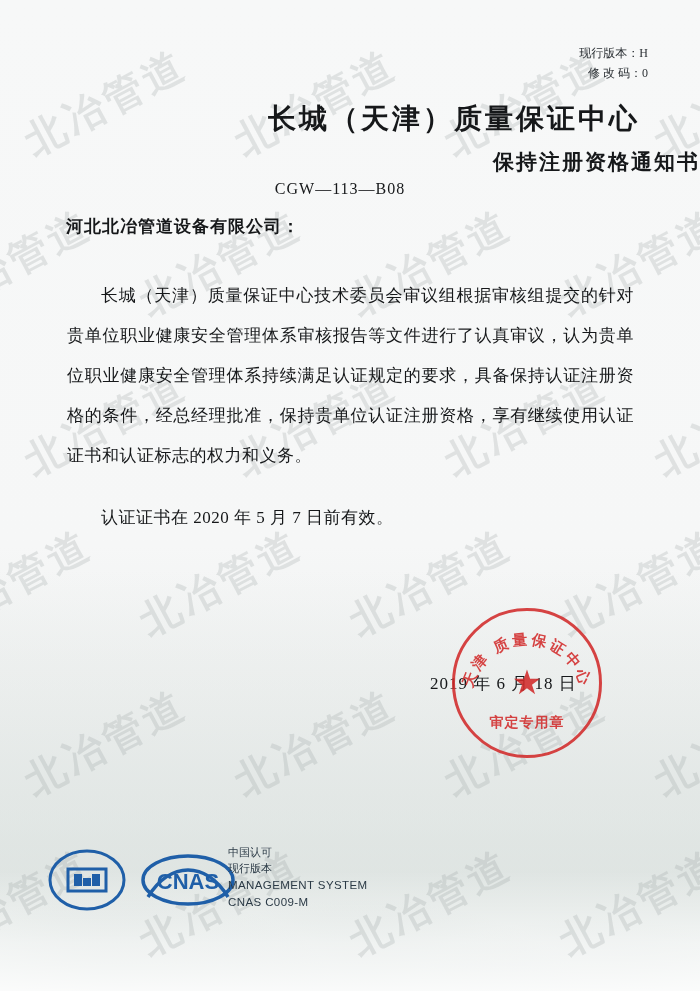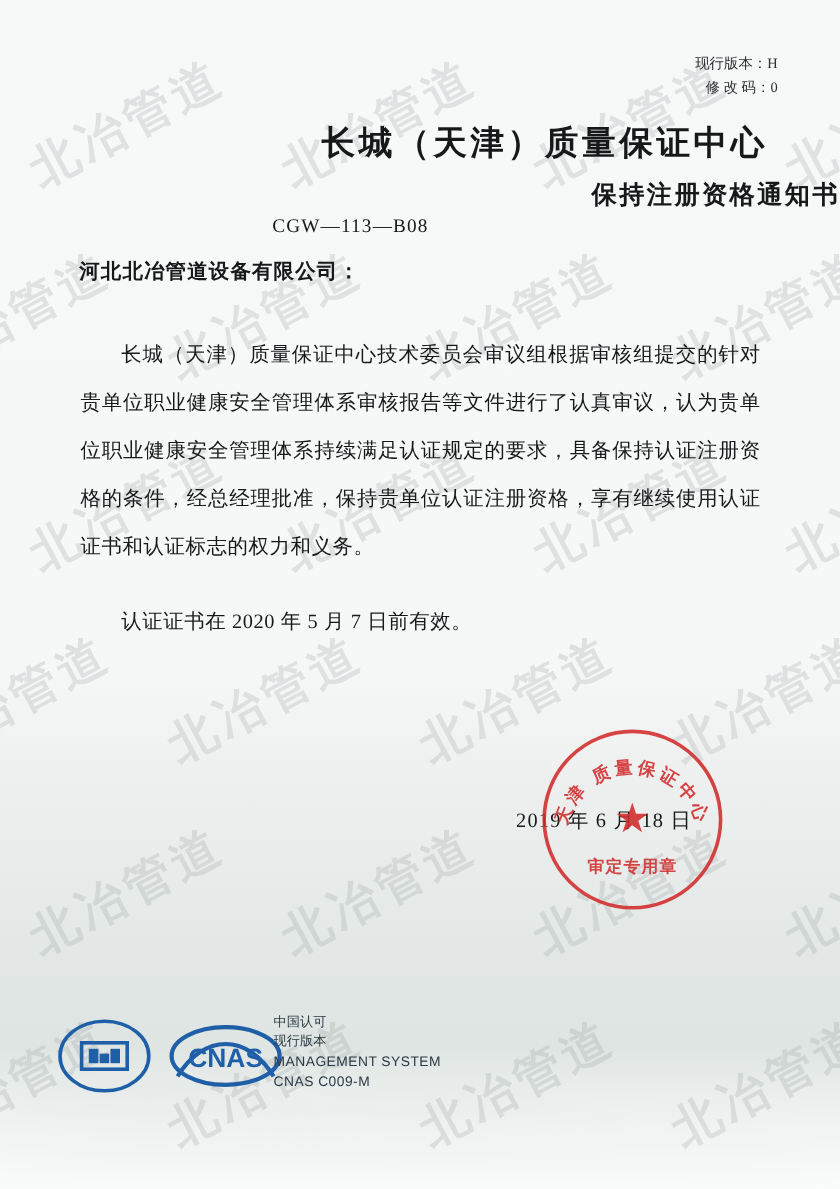--- a/index.html
+++ b/index.html
@@ -104,20 +104,21 @@
   }
   .doc-code {
     position: absolute;
     top: 180px;
     left: 0;
     width: 584px;
     text-align: center;
     font-size: 16px;
     letter-spacing: 1px;
     color: #16181a;
+    padding-left: 48px;
   }
 
   .addressee {
     position: absolute;
     top: 215px;
     left: 66px;
     font-size: 17px;
     font-weight: bold;
     letter-spacing: 1px;
     color: #16181a;

